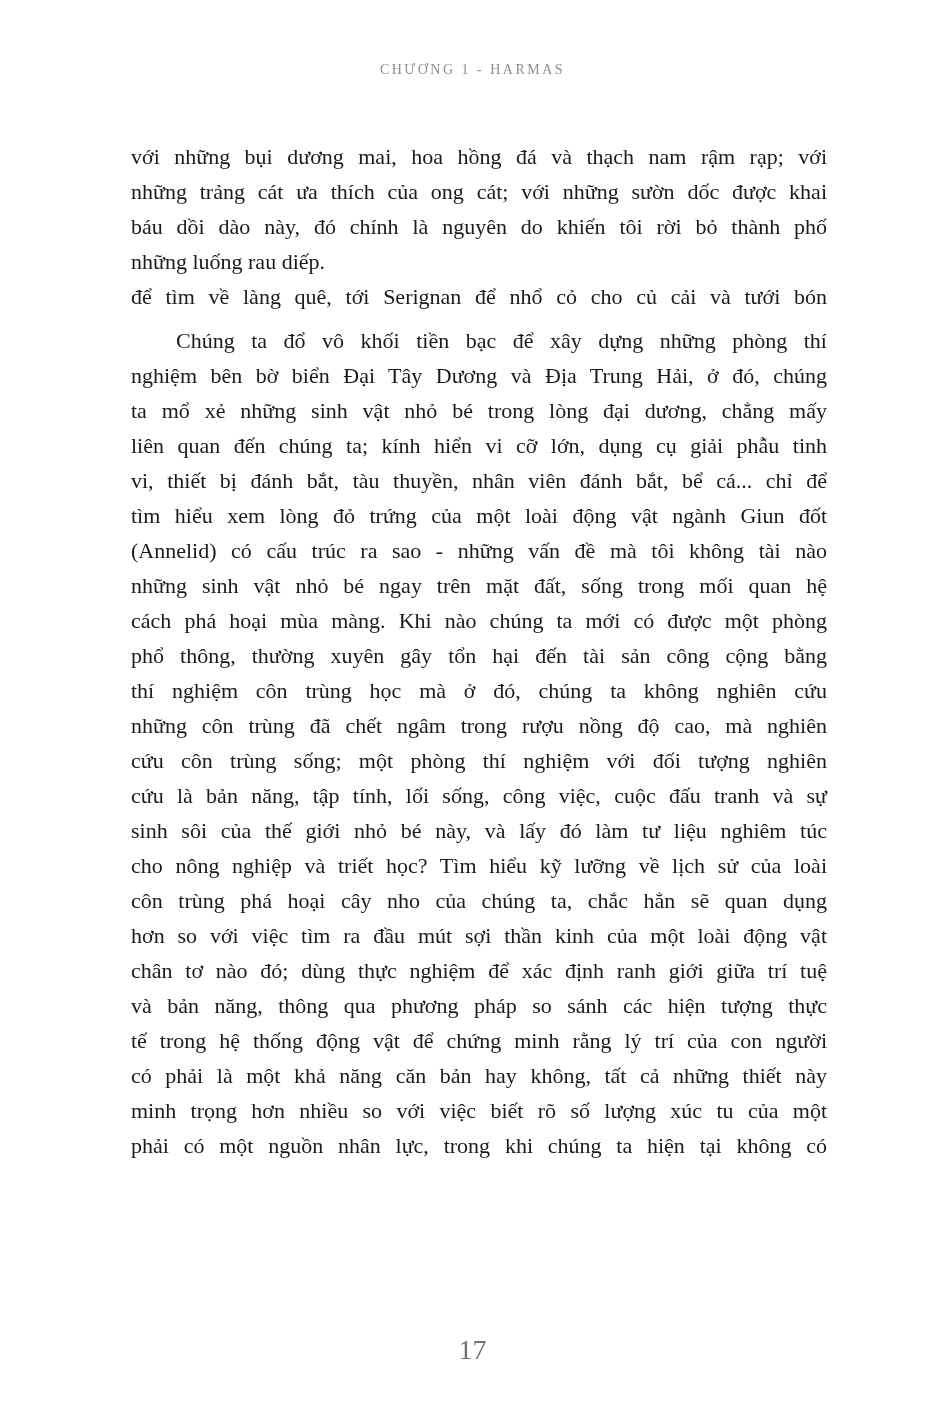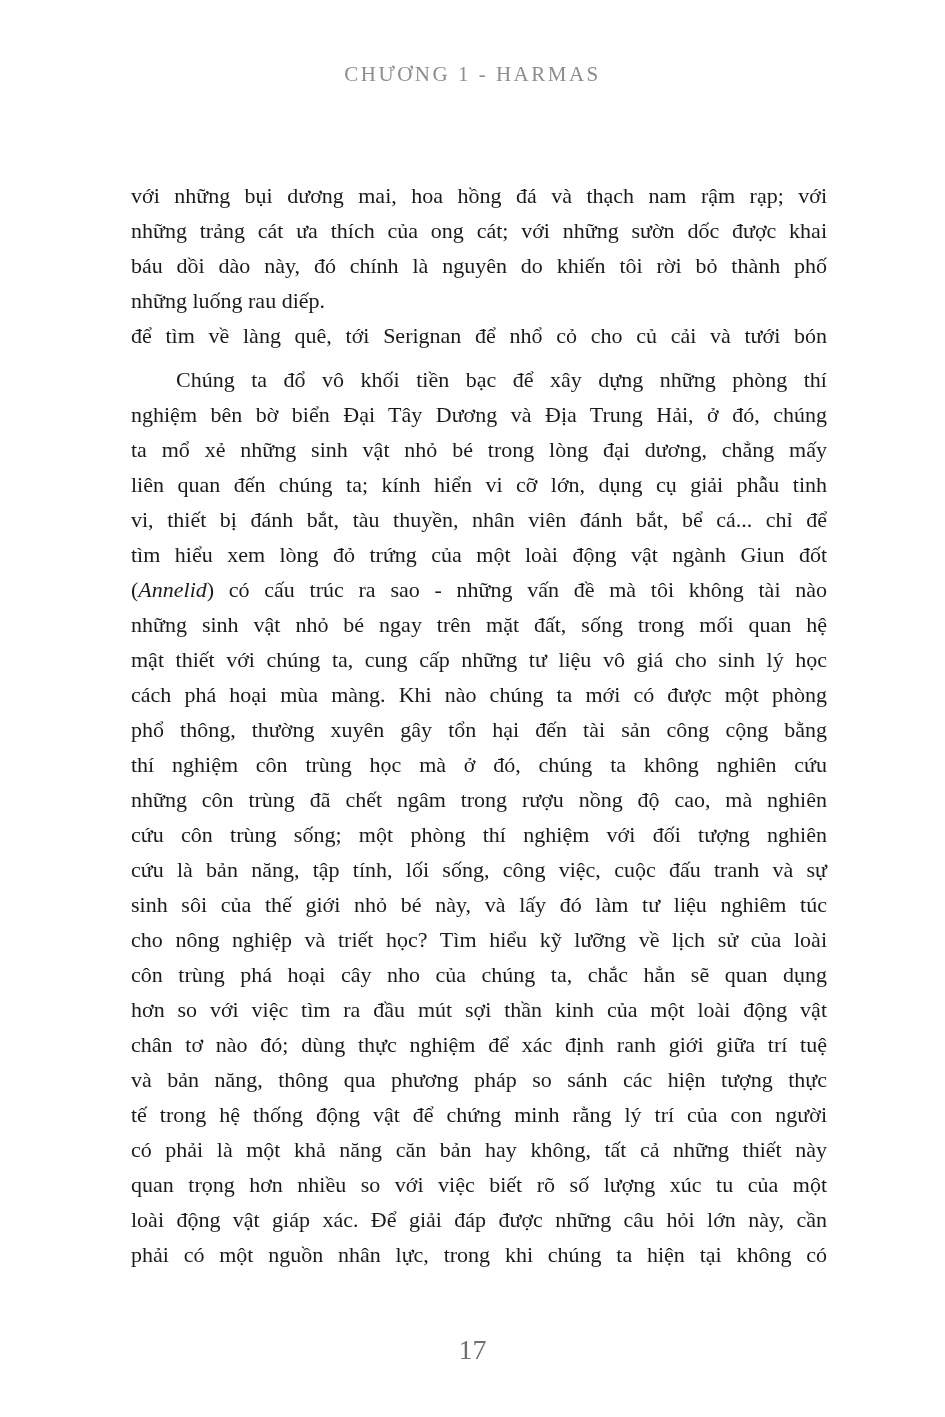--- a/index.html
+++ b/index.html
@@ -14,45 +14,44 @@
     background: #ffffff;
     font-family: "Liberation Serif", serif;
     overflow: hidden;
   }
   .running-head {
     position: absolute;
     top: 62px;
     left: 0;
     width: 100%;
     text-align: center;
-    font-size: 21px;
+    font-size: 14px;
     letter-spacing: 2.5px;
     color: #8d8d8d;
     font-weight: 400;
   }
   .text-block {
     position: absolute;
     left: 131px;
     top: 139px;
     width: 696px;
     font-size: 22px;
     line-height: 35px;
     color: #1a1a1a;
-    margin-top: 39px;
   }
   .paragraph { margin: 0; }
   .paragraph + .paragraph { margin-top: 9px; }
   .line {
     text-align: justify;
     text-align-last: justify;
     white-space: normal;
   }
   .line.no-justify { text-align-last: left; }
   .line.indent { text-indent: 45px; }
-  .italic { font-style: italic; }
+  .italic { }
   .folio {
     position: absolute;
     top: 1334px;
     left: 0;
     width: 100%;
     text-align: center;
     font-size: 28px;
     color: #707070;
   }
 </style>
@@ -72,35 +71,33 @@
       </div>
       <div class="paragraph">
         <div class="line indent">Chúng ta đổ vô khối tiền bạc để xây dựng những phòng thí</div>
         <div class="line">nghiệm bên bờ biển Đại Tây Dương và Địa Trung Hải, ở đó, chúng</div>
         <div class="line">ta mổ xẻ những sinh vật nhỏ bé trong lòng đại dương, chẳng mấy</div>
         <div class="line">liên quan đến chúng ta; kính hiển vi cỡ lớn, dụng cụ giải phẫu tinh</div>
         <div class="line">vi, thiết bị đánh bắt, tàu thuyền, nhân viên đánh bắt, bể cá... chỉ để</div>
         <div class="line">tìm hiểu xem lòng đỏ trứng của một loài động vật ngành Giun đốt</div>
         <div class="line">(<span class="italic">Annelid</span>) có cấu trúc ra sao - những vấn đề mà tôi không tài nào</div>
         <div class="line">những sinh vật nhỏ bé ngay trên mặt đất, sống trong mối quan hệ</div>
-        <div class="line">mật thiết với chúng ta, cung cấp những tư liệu vô giá cho sinh lý học</div>
         <div class="line">cách phá hoại mùa màng. Khi nào chúng ta mới có được một phòng</div>
         <div class="line">phổ thông, thường xuyên gây tổn hại đến tài sản công cộng bằng</div>
         <div class="line">thí nghiệm côn trùng học mà ở đó, chúng ta không nghiên cứu</div>
         <div class="line">những côn trùng đã chết ngâm trong rượu nồng độ cao, mà nghiên</div>
         <div class="line">cứu côn trùng sống; một phòng thí nghiệm với đối tượng nghiên</div>
         <div class="line">cứu là bản năng, tập tính, lối sống, công việc, cuộc đấu tranh và sự</div>
         <div class="line">sinh sôi của thế giới nhỏ bé này, và lấy đó làm tư liệu nghiêm túc</div>
         <div class="line">cho nông nghiệp và triết học? Tìm hiểu kỹ lưỡng về lịch sử của loài</div>
         <div class="line">côn trùng phá hoại cây nho của chúng ta, chắc hẳn sẽ quan dụng</div>
         <div class="line">hơn so với việc tìm ra đầu mút sợi thần kinh của một loài động vật</div>
         <div class="line">chân tơ nào đó; dùng thực nghiệm để xác định ranh giới giữa trí tuệ</div>
         <div class="line">và bản năng, thông qua phương pháp so sánh các hiện tượng thực</div>
         <div class="line">tế trong hệ thống động vật để chứng minh rằng lý trí của con người</div>
         <div class="line">có phải là một khả năng căn bản hay không, tất cả những thiết này</div>
-        <div class="line">quan trọng hơn nhiều so với việc biết rõ số lượng xúc tu của một</div>
-        <div class="line">loài động vật giáp xác. Để giải đáp được những câu hỏi lớn này, cần</div>
+        <div class="line">minh trọng hơn nhiều so với việc biết rõ số lượng xúc tu của một</div>
         <div class="line">phải có một nguồn nhân lực, trong khi chúng ta hiện tại không có</div>
       </div>
     </main>
 
   <footer class="folio">17</footer>
 </div>
 
 </body></html>

